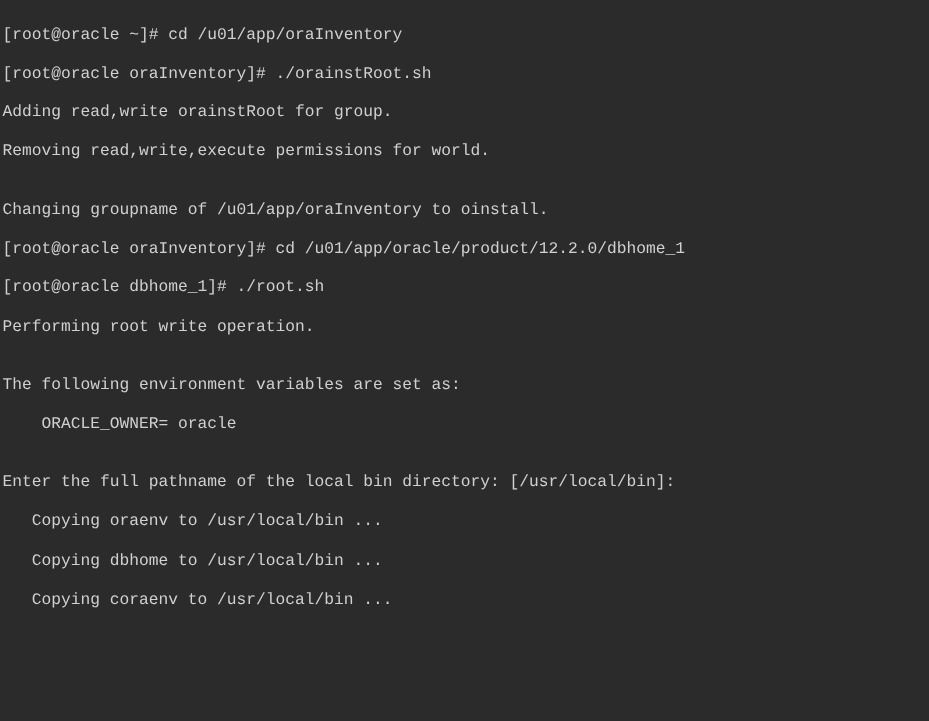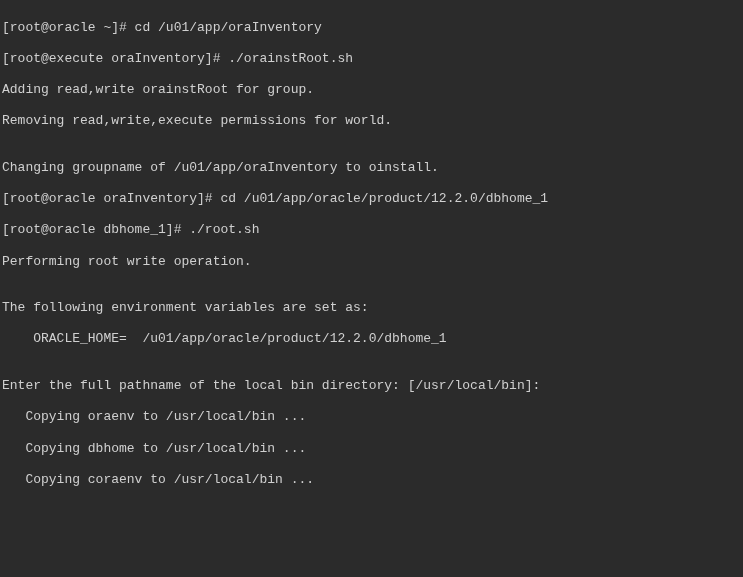--- a/index.html
+++ b/index.html
@@ -23,31 +23,31 @@
     }
     .line {
       display: block;
     }
   </style>
 </head>
 <body>
 
 <div class="terminal">
 <span class="line">[root@oracle ~]# cd /u01/app/oraInventory</span>
-<span class="line">[root@execute oraInventory]# ./orainstRoot.sh</span>
+<span class="line">[root@oracle oraInventory]# ./orainstRoot.sh</span>
 <span class="line">Adding read,write orainstRoot for group.</span>
 <span class="line">Removing read,write,execute permissions for world.</span>
 <span class="line"></span>
 <span class="line">Changing groupname of /u01/app/oraInventory to oinstall.</span>
 <span class="line">[root@oracle oraInventory]# cd /u01/app/oracle/product/12.2.0/dbhome_1</span>
 <span class="line">[root@oracle dbhome_1]# ./root.sh</span>
 <span class="line">Performing root write operation.</span>
 <span class="line"></span>
 <span class="line">The following environment variables are set as:</span>
-<span class="line">    ORACLE_HOME=  /u01/app/oracle/product/12.2.0/dbhome_1</span>
+<span class="line">    ORACLE_OWNER= oracle</span>
 <span class="line"></span>
 <span class="line">Enter the full pathname of the local bin directory: [/usr/local/bin]:</span>
 <span class="line">   Copying oraenv to /usr/local/bin ...</span>
 <span class="line">   Copying dbhome to /usr/local/bin ...</span>
 <span class="line">   Copying coraenv to /usr/local/bin ...</span>
 <span class="line"></span>
 <span class="line"></span>
 
 
 

